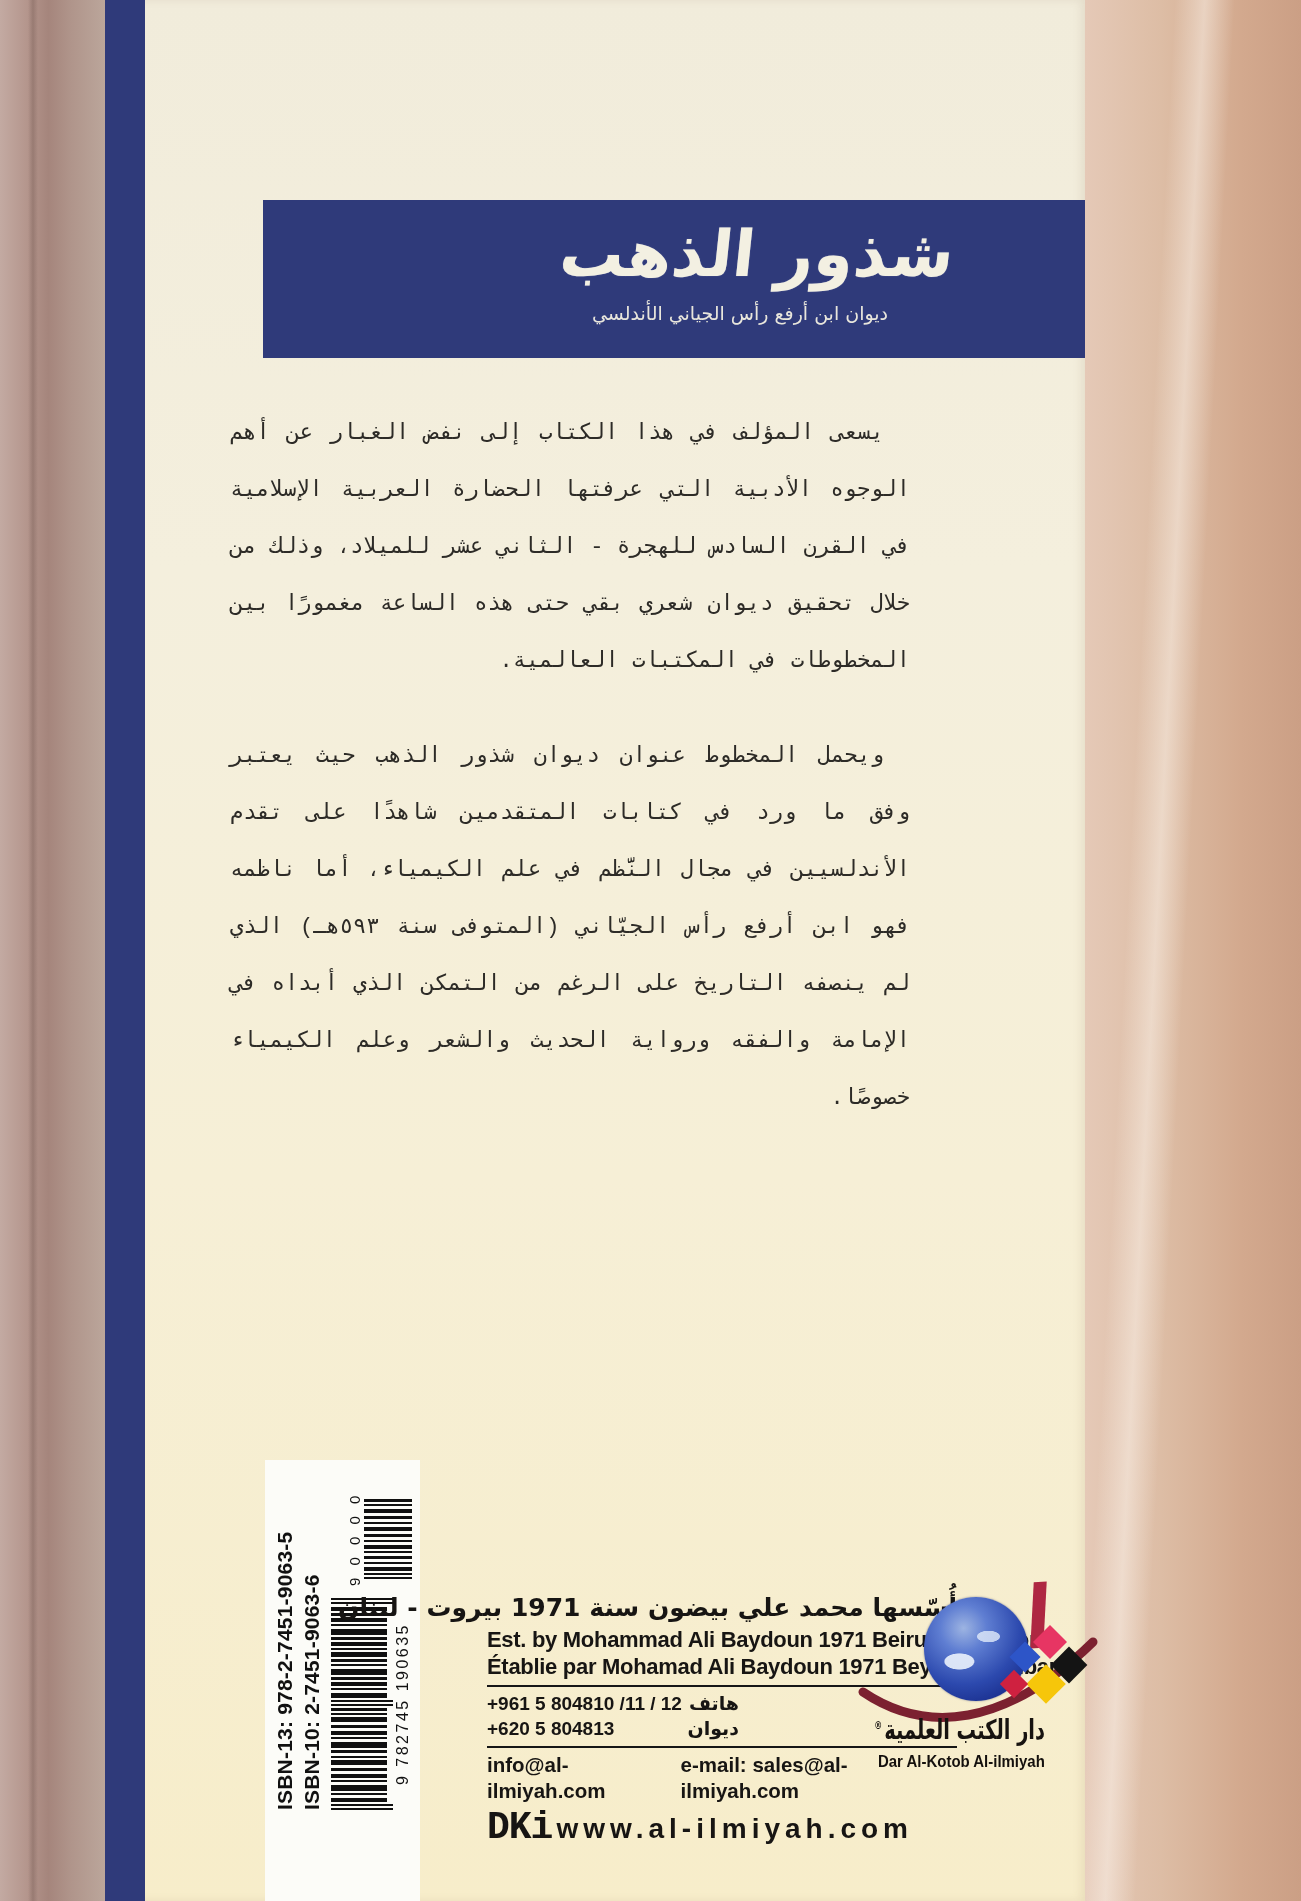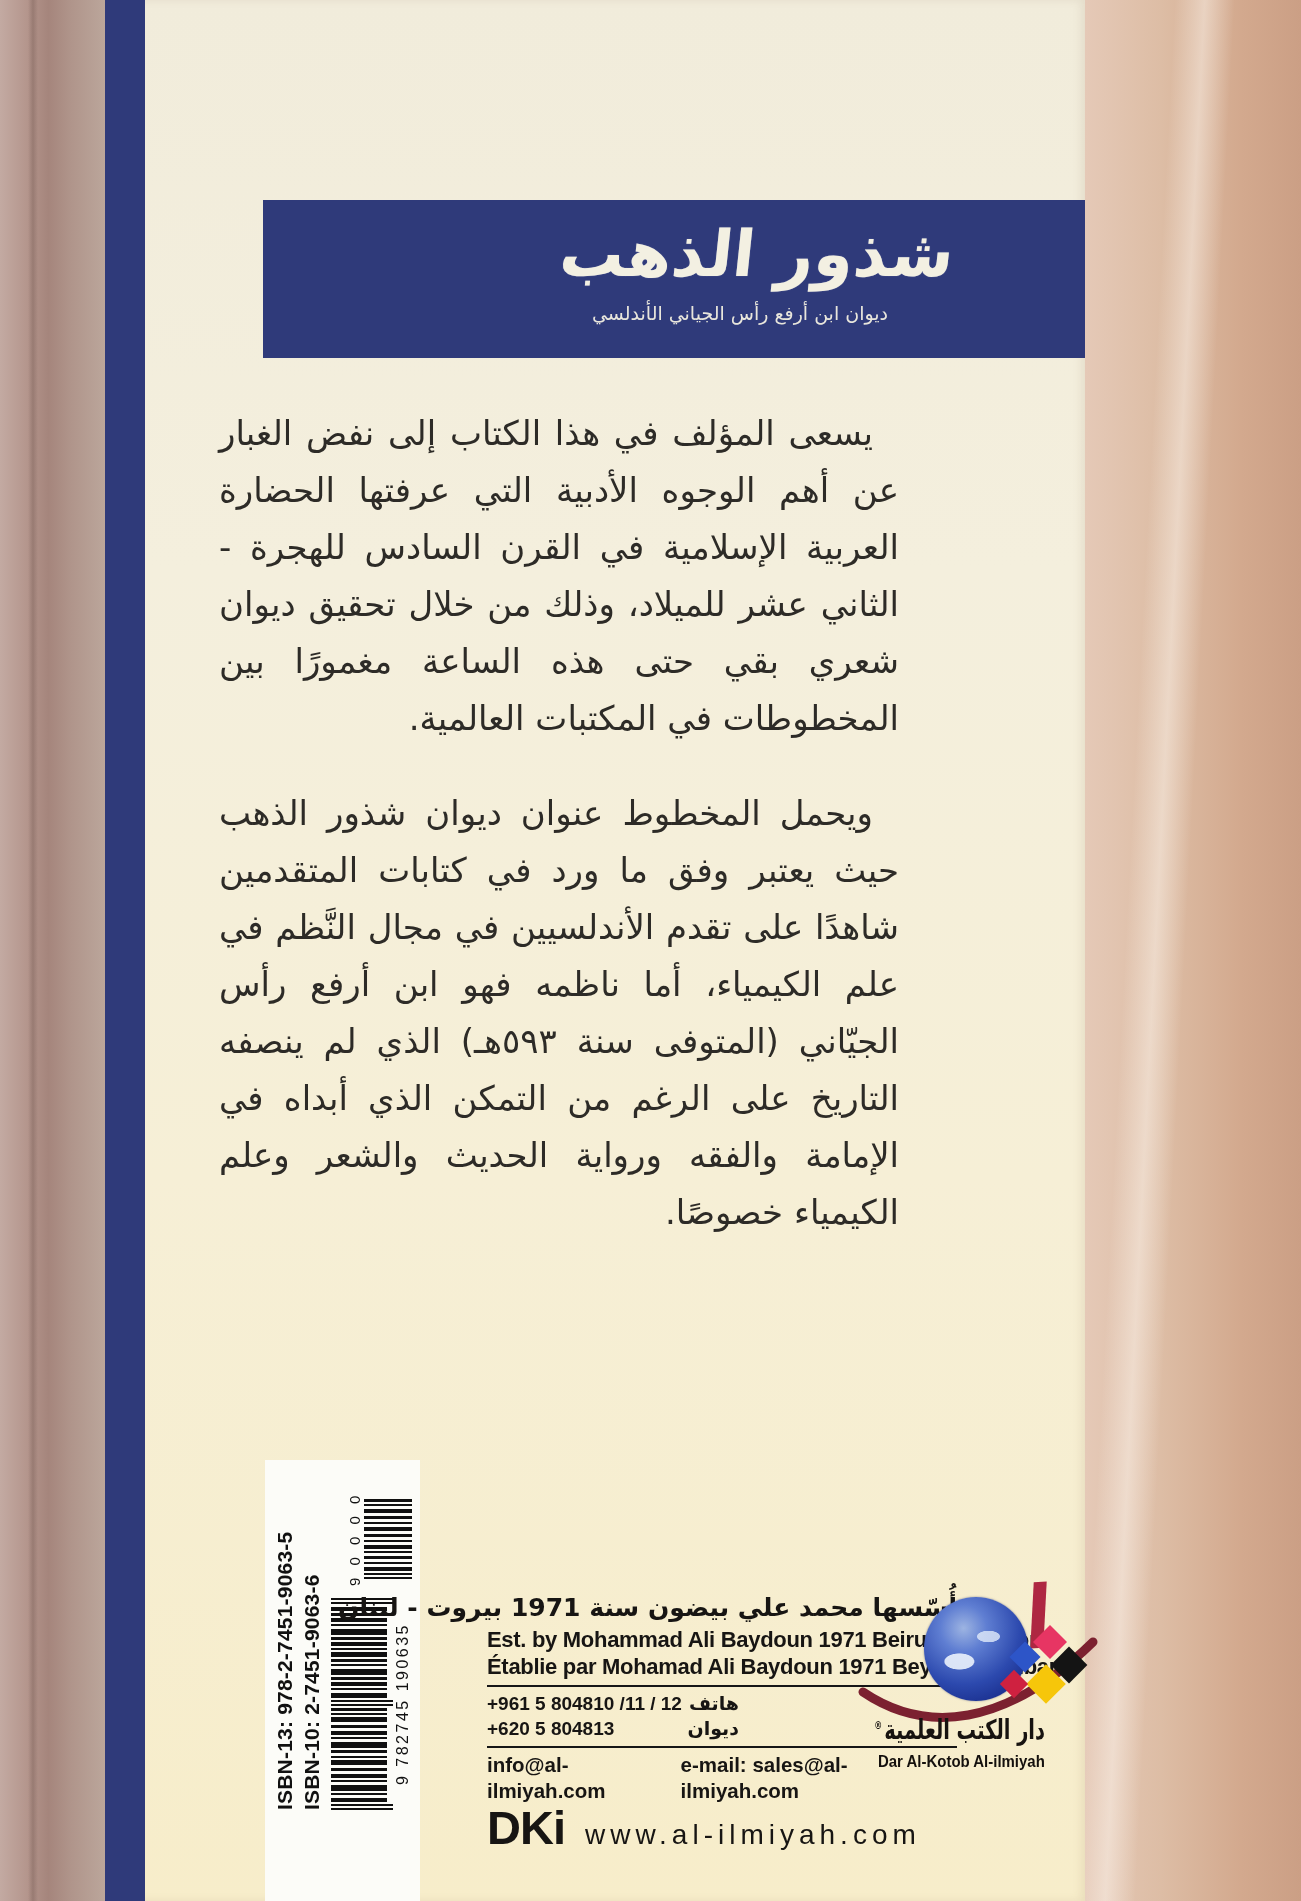--- a/index.html
+++ b/index.html
@@ -21,22 +21,22 @@
     background:linear-gradient(180deg,#f1ecdb 0%,#f4efdd 30%,#f6efd6 62%,#f7edca 100%);
     box-shadow:inset -4px 0 8px rgba(120,90,60,.10);}
   .spine-band{position:absolute;left:105px;top:0;width:40px;height:1901px;background:#2f3a7a;}
   
   .banner{position:absolute;left:263px;top:200px;width:822px;height:158px;background:#2f3a7a;}
   .banner-inner{position:absolute;right:165px;top:4px;width:360px;text-align:center;color:#f3f0e2;}
   .book-title{font-size:64px;font-weight:bold;line-height:100px;transform:skewX(-6deg);
     white-space:nowrap;text-shadow:0 0 1px rgba(255,255,255,.4);}
   .book-subtitle{font-size:19px;font-weight:normal;letter-spacing:.5px;margin-top:-2px;opacity:.95;}
   
-  .blurb{position:absolute;left:219px;top:405px;width:680px;direction:rtl;
-    text-align:justify;color:#2d2b27;font-size:34px;line-height:57px;}
+  .blurb{position:absolute;left:230px;top:405px;width:680px;direction:rtl;
+    text-align:justify;color:#2d2b27;font-size:22px;line-height:57px;font-family:Liberation Mono, monospace;}
   .blurb p{margin:0;text-indent:26px;}
   .blurb p + p{margin-top:38px;}
   
   .label{position:absolute;left:265px;top:1460px;width:155px;height:441px;background:#fcfcf8;}
   .bc-rot{position:absolute;left:271px;top:1810px;width:340px;height:146px;
     transform:rotate(-90deg);transform-origin:0 0;direction:ltr;
     font-family:"Liberation Sans",sans-serif;color:#111;}
   .isbn-line{font-size:21px;font-weight:600;line-height:27px;letter-spacing:.2px;white-space:nowrap;}
   .bars-row{display:flex;align-items:flex-end;gap:12px;margin-top:6px;}
   .main-bc{display:flex;flex-direction:column;align-items:center;}
@@ -51,22 +51,22 @@
   .rule{border:0;border-top:2.5px solid #161616;margin:5px 0 4px 0;}
   .cols{display:flex;justify-content:space-between;align-items:flex-start;}
   .addr{direction:rtl;text-align:right;font-size:19px;line-height:25px;white-space:nowrap;}
   .tels{width:252px;font-size:19px;line-height:25px;}
   .tel-row{display:flex;justify-content:space-between;align-items:baseline;}
   .tel-num{font-family:"Liberation Sans",sans-serif;font-weight:bold;white-space:nowrap;}
   .tel-label{font-weight:bold;white-space:nowrap;}
   .emails{display:flex;justify-content:space-between;align-items:baseline;
     font-family:"Liberation Sans",sans-serif;font-weight:bold;font-size:20.5px;line-height:26px;}
   .dki-row{display:flex;align-items:baseline;margin-top:3px;white-space:nowrap;}
-  .dki{font-family:Liberation Sans, sans-serif;font-weight:900;font-size:47px;letter-spacing:-1px;line-height:42px;}
-  .site{font-family:"Liberation Sans",sans-serif;font-weight:400;font-size:28px;letter-spacing:5px;margin-left:20px;}
+  .dki{font-family:Liberation Mono, monospace;font-weight:900;font-size:38px;letter-spacing:-1px;line-height:42px;}
+  .site{font-family:"Liberation Sans",sans-serif;font-weight:700;font-size:28px;letter-spacing:5px;margin-left:4px;}
   
   .globe{position:absolute;left:924px;top:1597px;width:104px;height:104px;border-radius:50%;
     background:
       radial-gradient(ellipse 26px 14px at 34% 62%, rgba(235,242,252,.9) 0 55%, rgba(235,242,252,0) 60%),
       radial-gradient(ellipse 20px 10px at 62% 38%, rgba(225,235,250,.8) 0 55%, rgba(225,235,250,0) 60%),
       radial-gradient(circle at 38% 30%, #9db4e2 0%, #5f7ed2 24%, #2c49ae 58%, #1a2f8e 82%, #142469 100%);
     box-shadow:0 0 2px rgba(20,30,90,.5);}
   .ribbon{position:absolute;left:1032px;top:1582px;width:13px;height:66px;background:#ae2742;
     transform:skewY(-6deg) rotate(3deg);}
   .swoosh{position:absolute;left:855px;top:1612px;width:245px;height:135px;}

